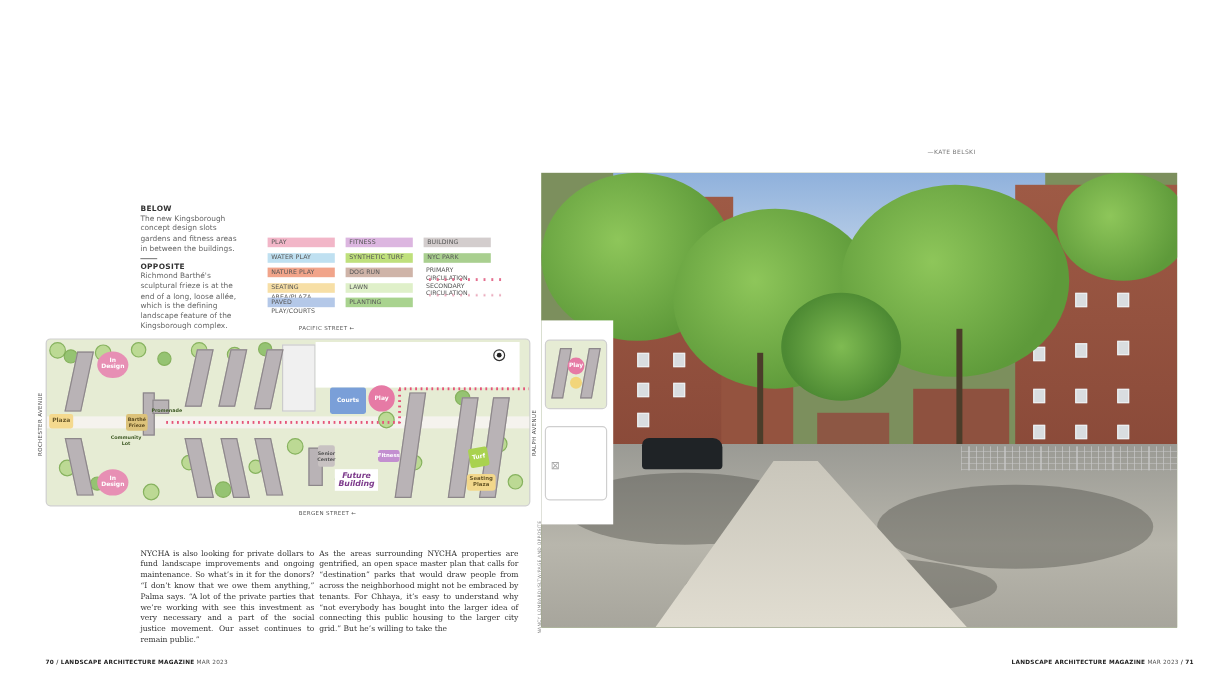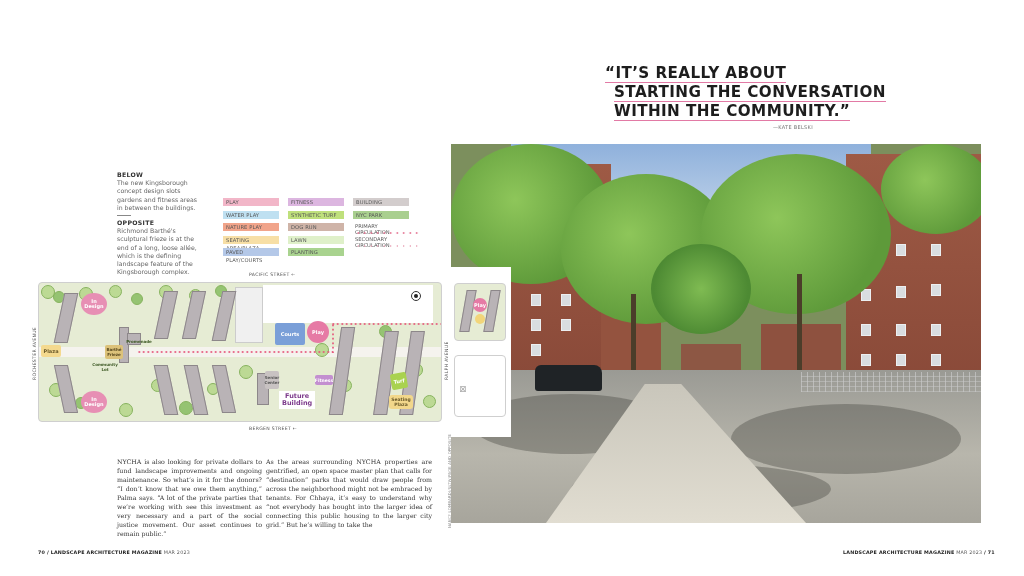--- a/index.html
+++ b/index.html
@@ -27,21 +27,21 @@
   .plan-inner { position: absolute; left: 8px; top: 14px; width: 404px; height: 140px; border: 1px solid #cfcfcf; border-radius: 4px; background: #e6ecd4; overflow: hidden; }
   .street-label { position: absolute; font-size: 4.6px; color: #555; letter-spacing: 0.3px; white-space: nowrap; }
   .street-v { position: absolute; font-size: 4.6px; color: #555; letter-spacing: 0.3px; white-space: nowrap; transform: rotate(-90deg); transform-origin: left top; }
   .bldg { position: absolute; background: #b9b3b6; border: 0.5px solid #8d878a; }
   .tree { position: absolute; border-radius: 50%; background: #b9d88f; border: 0.6px solid #7fae55; opacity: 0.92; }
   .tree.dk { background: #8fc06a; }
   .zone { position: absolute; border-radius: 50%; font-size: 5px; color: #fff; font-weight: bold; display: flex; align-items: center; justify-content: center; text-align: center; line-height: 5px; }
   .circ-primary { position: absolute; height: 4px; background-image: radial-gradient(circle, #e5557a 0.9px, transparent 1.1px); background-size: 4.5px 4px; }
   .circ-primary-v { position: absolute; width: 4px; background-image: radial-gradient(circle, #e5557a 0.9px, transparent 1.1px); background-size: 4px 4.5px; }
   .path { position: absolute; background: #f5f3ee; }
-  .plaque { position: absolute; background: #fff; color: #7d3b8c; font-weight: bold; font-size: 6.5px; line-height: 7px; text-align: center; padding: 2px 3px; }
+  .plaque { position: absolute; background: #fff; color: #7d3b8c; font-weight: bold; font-size: 6.5px; line-height: 7px; text-align: center; padding: 2px 3px; font-style: italic; }
   .north { position: absolute; width: 10px; height: 10px; border-radius: 50%; border: 1px solid #333; background: #fff; }
   .north::after { content: ""; position: absolute; left: 2px; top: 2px; width: 4px; height: 4px; border-radius: 50%; background: #222; }
 
   
   .quote { position: absolute; left: 605px; top: 64px; font-weight: bold; font-size: 15.2px; line-height: 18px; color: #1d1d1d; letter-spacing: 0.4px; }
   .quote .ql { display: block; border-bottom: 1.3px solid #e27aa5; padding-bottom: 0; width: max-content; }
   .quote .ql2, .quote .ql3 { margin-left: 9px; }
   .quote-attr { position: absolute; left: 773px; top: 124px; font-size: 5px; color: #777; letter-spacing: 0.3px; }
 
   
@@ -179,25 +179,20 @@
       <div class="circ-primary" style="left:98px;top:67px;width:196px;"></div>
       <div class="circ-primary-v" style="left:292px;top:40px;height:30px;"></div>
       <div class="circ-primary" style="left:292px;top:39px;width:110px;"></div>
 
       <div class="north" style="left:372px;top:8px;"></div>
     </div>
 
     <div style="position:absolute;left:420px;top:14px;width:0;height:0;"></div>
   </div>
 
-  <div class="quote">
-    <span class="ql ql1">“IT’S REALLY ABOUT</span>
-    <span class="ql ql2">STARTING THE CONVERSATION</span>
-    <span class="ql ql3">WITHIN THE COMMUNITY.”</span>
-  </div>
   <div class="quote-attr">—KATE BELSKI</div>
 
   <div class="photo">
     <div class="sky"></div>
     <div class="brick" style="left:40px;top:20px;width:120px;height:210px;"></div>
     <div class="brick" style="left:150px;top:120px;width:60px;height:110px;background:#94533f;"></div>
     <div class="brick" style="left:230px;top:200px;width:60px;height:30px;background:#8d5744;"></div>
     <div class="brick" style="left:310px;top:180px;width:80px;height:50px;background:#8e513f;"></div>
     <div class="brick" style="left:395px;top:10px;width:135px;height:225px;"></div>
 

